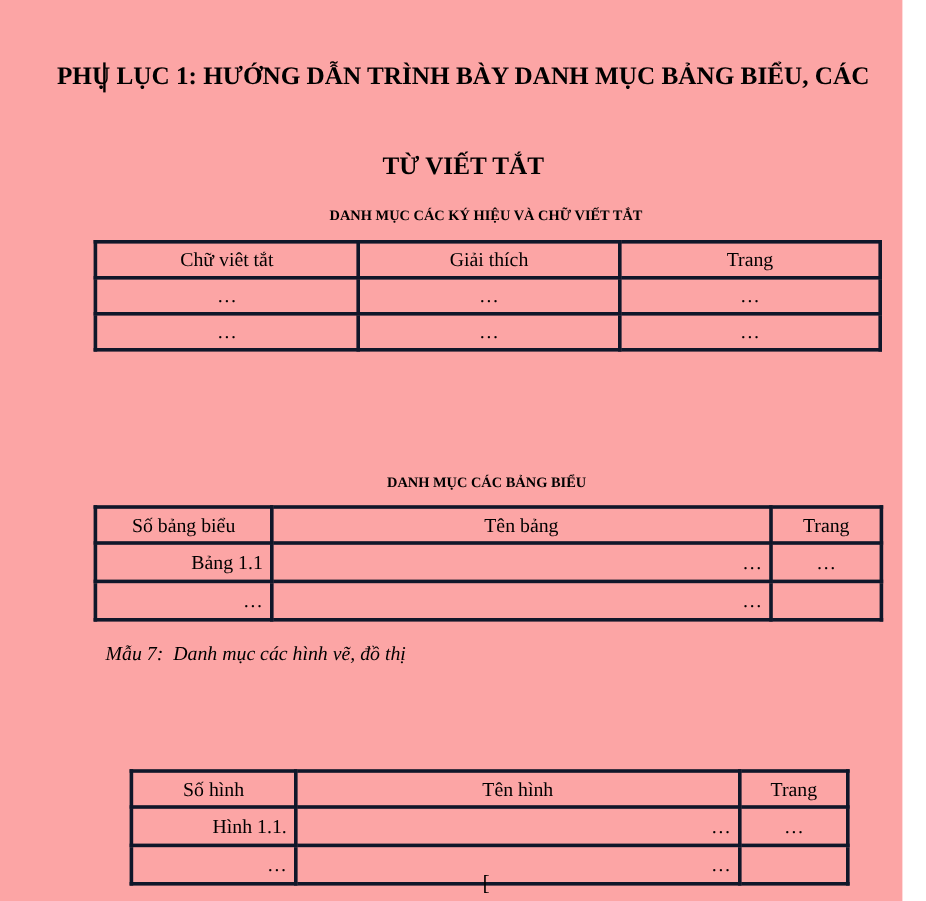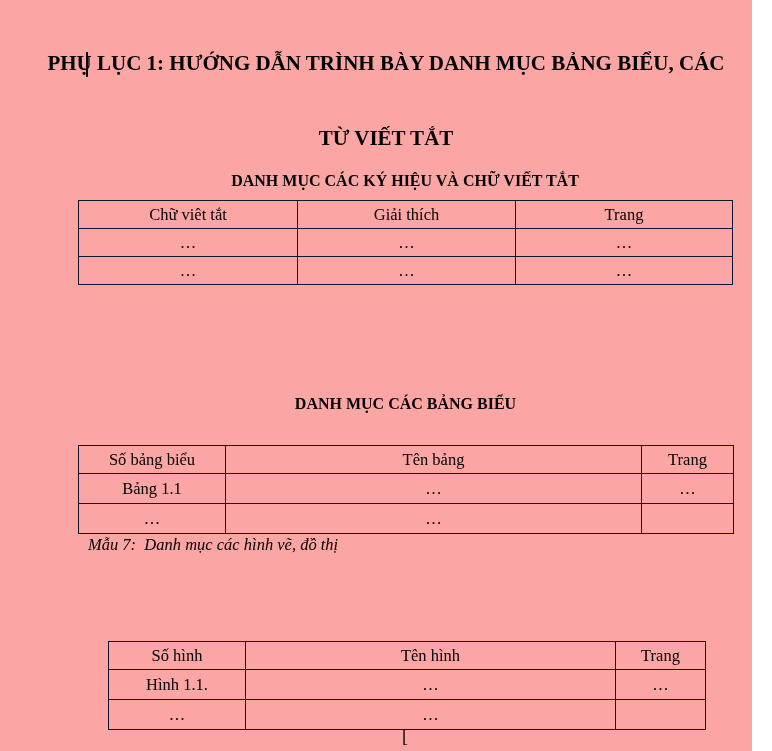--- a/index.html
+++ b/index.html
@@ -16,38 +16,38 @@
     left:0;width:772px;text-align:center;
     font-weight:bold;font-size:21px;line-height:26px;
   }
   .cursor{
     left:86px;top:52px;width:1.5px;height:25px;background:#000;
   }
   .mau{
     font-style:italic;font-size:16.5px;white-space:pre-wrap;
   }
   .sec-title{
-    text-align:center;font-weight:bold;font-size:16px;
+    text-align:center;font-weight:bold;font-size:12px;
   }
   table{
     border-collapse:collapse;table-layout:fixed;
     font-size:16.5px;
   }
   table{border:1.5px solid #000;}
   td,th{
-    border:1px solid #0f172a;
+    border:3px solid #0f172a;
     font-weight:normal;
     padding:0 6px;
     height:27px;
     vertical-align:middle;
     overflow:hidden;
   }
   th{text-align:center;}
   .t-center td{text-align:center;}
-  .t-mixed td{text-align:center;}
+  .t-mixed td{text-align:right;}
   .t-mixed td:nth-child(3){text-align:center;}
   .bracket{
     left:78px;width:654px;text-align:center;font-size:18px;
   }
 </style>
 </head>
 <body>
 
 <div class="page">
 
@@ -78,21 +78,21 @@
       </tr>
       <tr>
         <td>…</td>
         <td>…</td>
         <td>…</td>
       </tr>
     </tbody>
   </table>
 
   <div class="abs sec-title" style="left:78px;top:395px;width:655px;">DANH MỤC CÁC BẢNG BIỂU</div>
-  <table class="abs t-mixed" style="left:78px;top:421px;width:655px;margin-top:24px;">
+  <table class="abs t-mixed" style="left:78px;top:421px;width:655px;">
     <colgroup>
         <col style="width:147px">
         <col style="width:416px">
         <col style="width:92px">
       </colgroup>
     <thead>
       <tr>
         <th>Số bảng biểu</th>
         <th>Tên bảng</th>
         <th>Trang</th>

